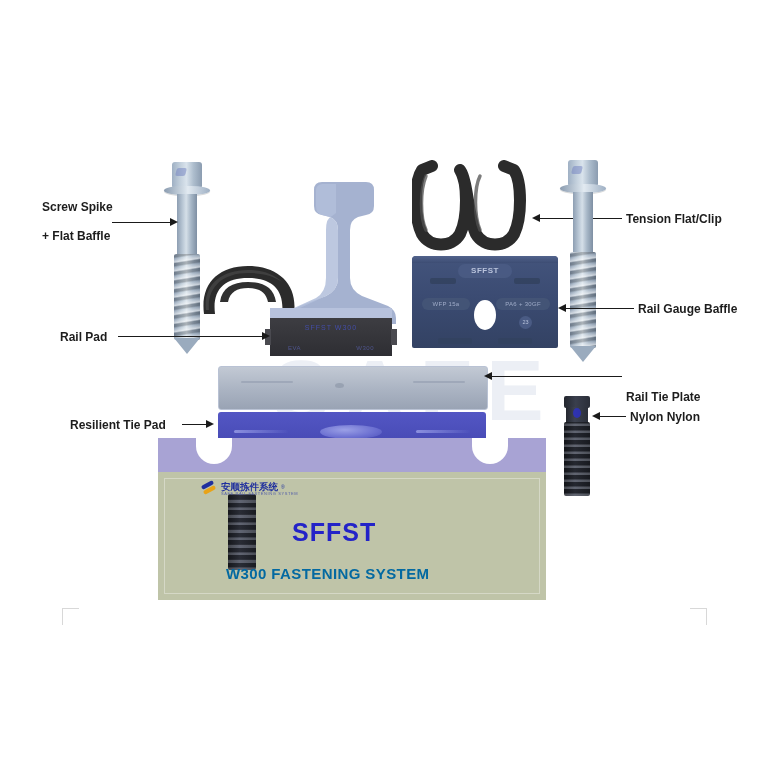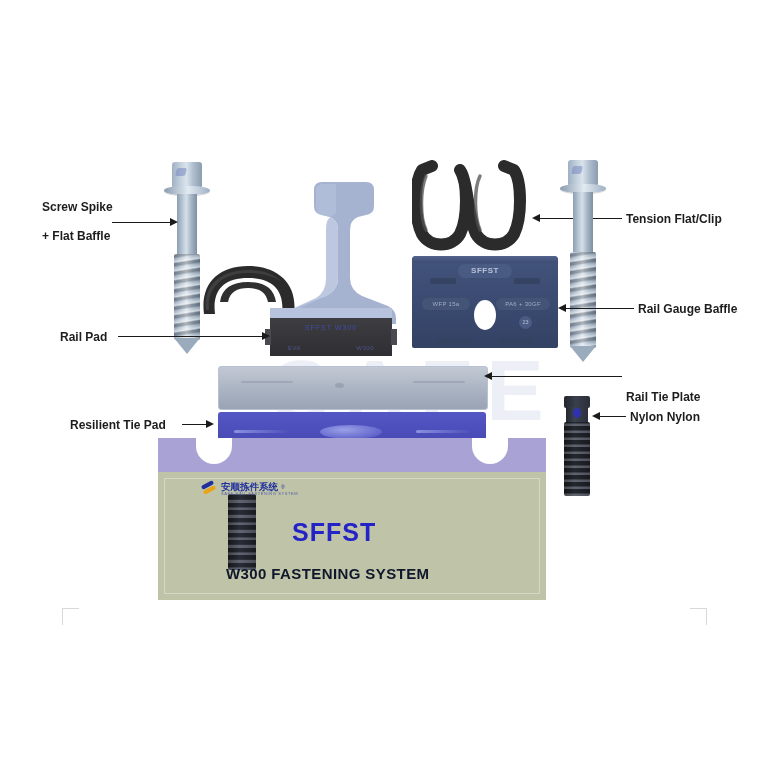--- a/index.html
+++ b/index.html
@@ -101,21 +101,21 @@
   .logo .mark .s1,.logo .mark .s2{position:absolute;width:13px;height:4px;border-radius:2px;}
   .logo .mark .s1{background:#1f2f9e;transform:rotate(-28deg);top:3px;left:1px;}
   .logo .mark .s2{background:#e8a317;transform:rotate(-28deg);top:8px;left:3px;}
   .logo .cn{font-size:9.5px;font-weight:bold;color:#20309e;letter-spacing:0px;
     font-family:"DejaVu Sans",sans-serif;white-space:nowrap;}
   .logo .en{position:absolute;left:21px;top:11px;font-size:4px;color:#5560a8;letter-spacing:.6px;white-space:nowrap;}
   .logo .reg{font-size:5px;color:#20309e;vertical-align:super;}
 
   .sf-title{position:absolute;font-size:25px;font-weight:bold;color:#2323c8;
     letter-spacing:1px;font-family:"Liberation Sans",sans-serif;}
-  .sf-sub{position:absolute;font-size:15px;font-weight:bold;color:#0f172a;
+  .sf-sub{position:absolute;font-size:15px;font-weight:bold;color:#0369a1;
     letter-spacing:.4px;font-family:"Liberation Sans",sans-serif;}
 
   
   .dowel{position:absolute;}
   .dowel .collar{position:absolute;width:26px;height:12px;border-radius:2px;
     background:linear-gradient(90deg,#23262e,#3a3f4d 45%,#2a2e38 100%);}
   .dowel .neck{position:absolute;width:22px;height:16px;
     background:linear-gradient(90deg,#24272f,#3d4250 40%,#2b2f39 100%);}
   .dowel .neck:after{content:"";position:absolute;left:7px;top:1px;width:8px;height:10px;
     background:#2b2fd0;opacity:.75;border-radius:50%;}

